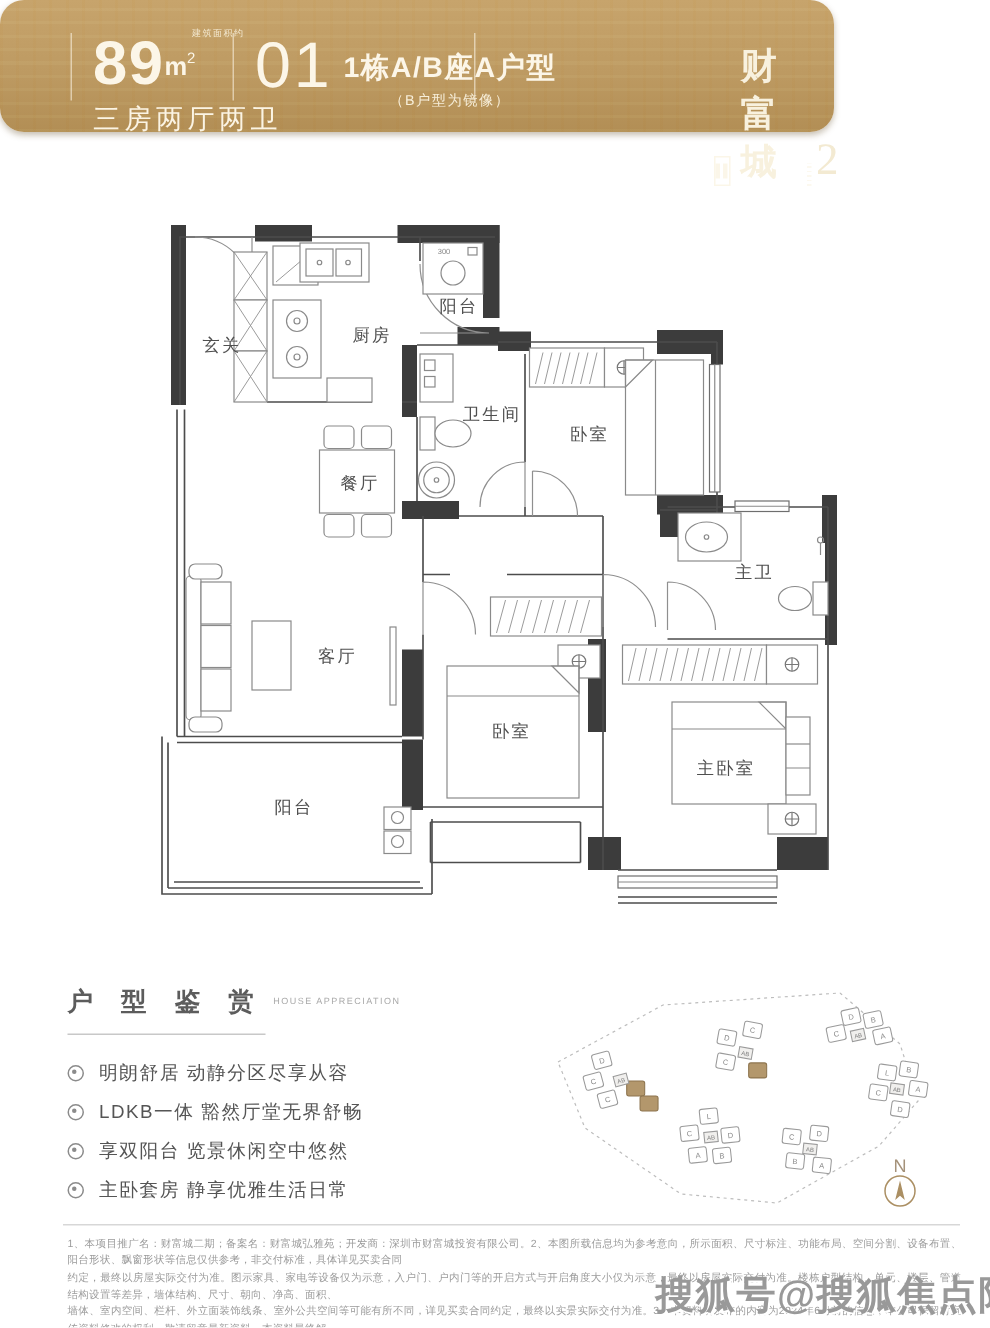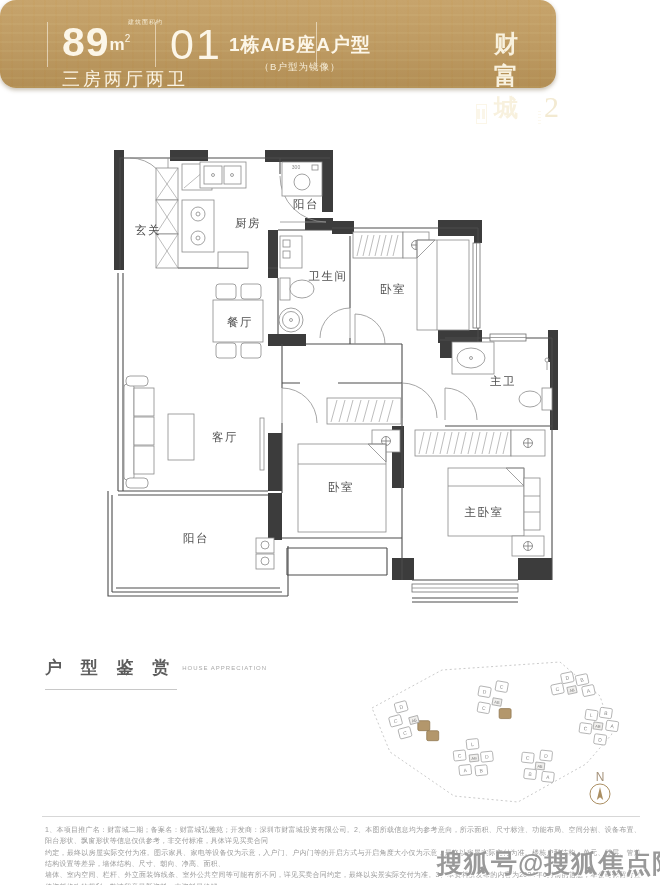--- a/index.html
+++ b/index.html
@@ -295,20 +295,38 @@
       <text class="dim" x="196" y="21">300</text>
     </g>
   </svg>
 
   <div class="appr">
     <div class="appr-head">
       <span class="appr-title">户 型 鉴 赏</span>
       <span class="appr-sub">HOUSE APPRECIATION</span>
     </div>
     <div class="appr-rule"></div>
+    <ul class="appr-list">
+      <li>
+          <span class="b-ico"></span>
+          <span>明朗舒居 动静分区尽享从容</span>
+        </li>
+      <li>
+          <span class="b-ico"></span>
+          <span>LDKB一体 豁然厅堂无界舒畅</span>
+        </li>
+      <li>
+          <span class="b-ico"></span>
+          <span>享双阳台 览景休闲空中悠然</span>
+        </li>
+      <li>
+          <span class="b-ico"></span>
+          <span>主卧套房 静享优雅生活日常</span>
+        </li>
+    </ul>
   </div>
 
   <svg id="siteplan" class="siteplan" width="280" height="160" viewBox="0 0 280 160">
     <polygon class="bound" points="10,54 80,16 198,8 238,42 250,80 224,110 156,148 92,142 28,98"></polygon>
     <g transform="translate(238,140)">
       <text class="compass-N" x="0" y="-13">N</text>
       <circle class="compass-c" r="10"></circle>
       <polygon class="compass-n" points="0,-7 3.2,6 0,3.2 -3.2,6"></polygon>
     </g>
   <g transform="translate(52,66) rotate(-15)">

